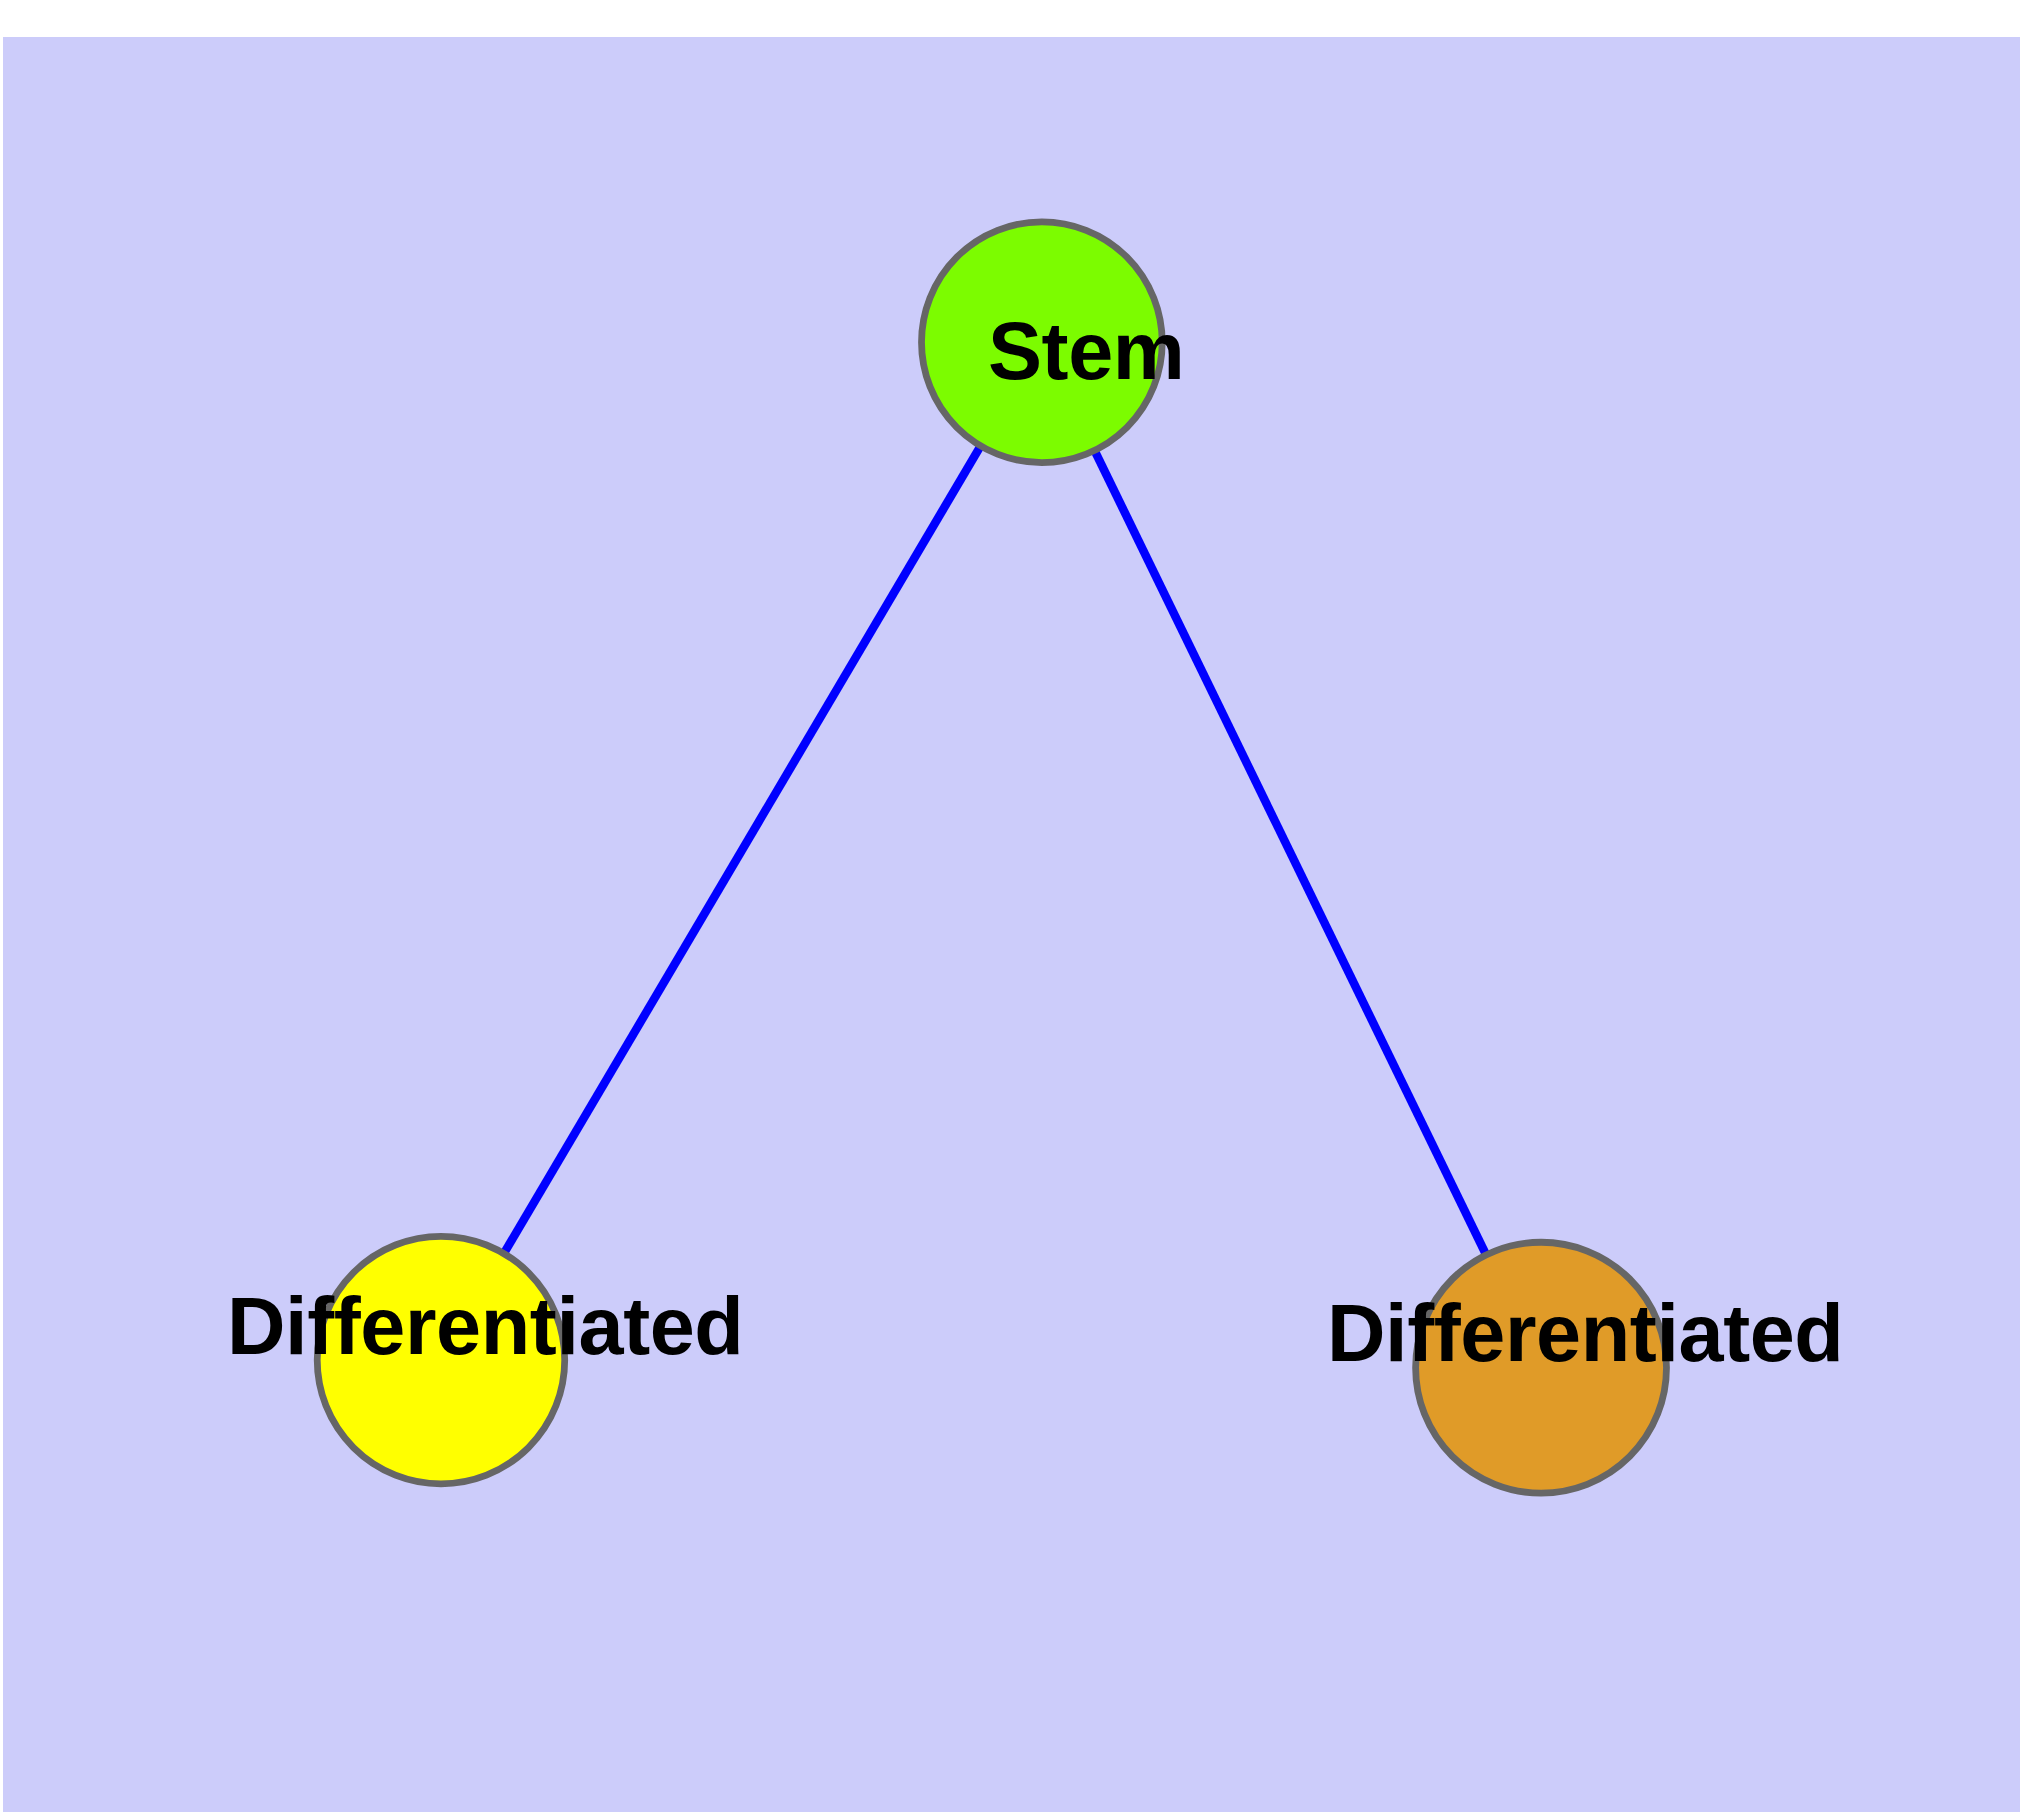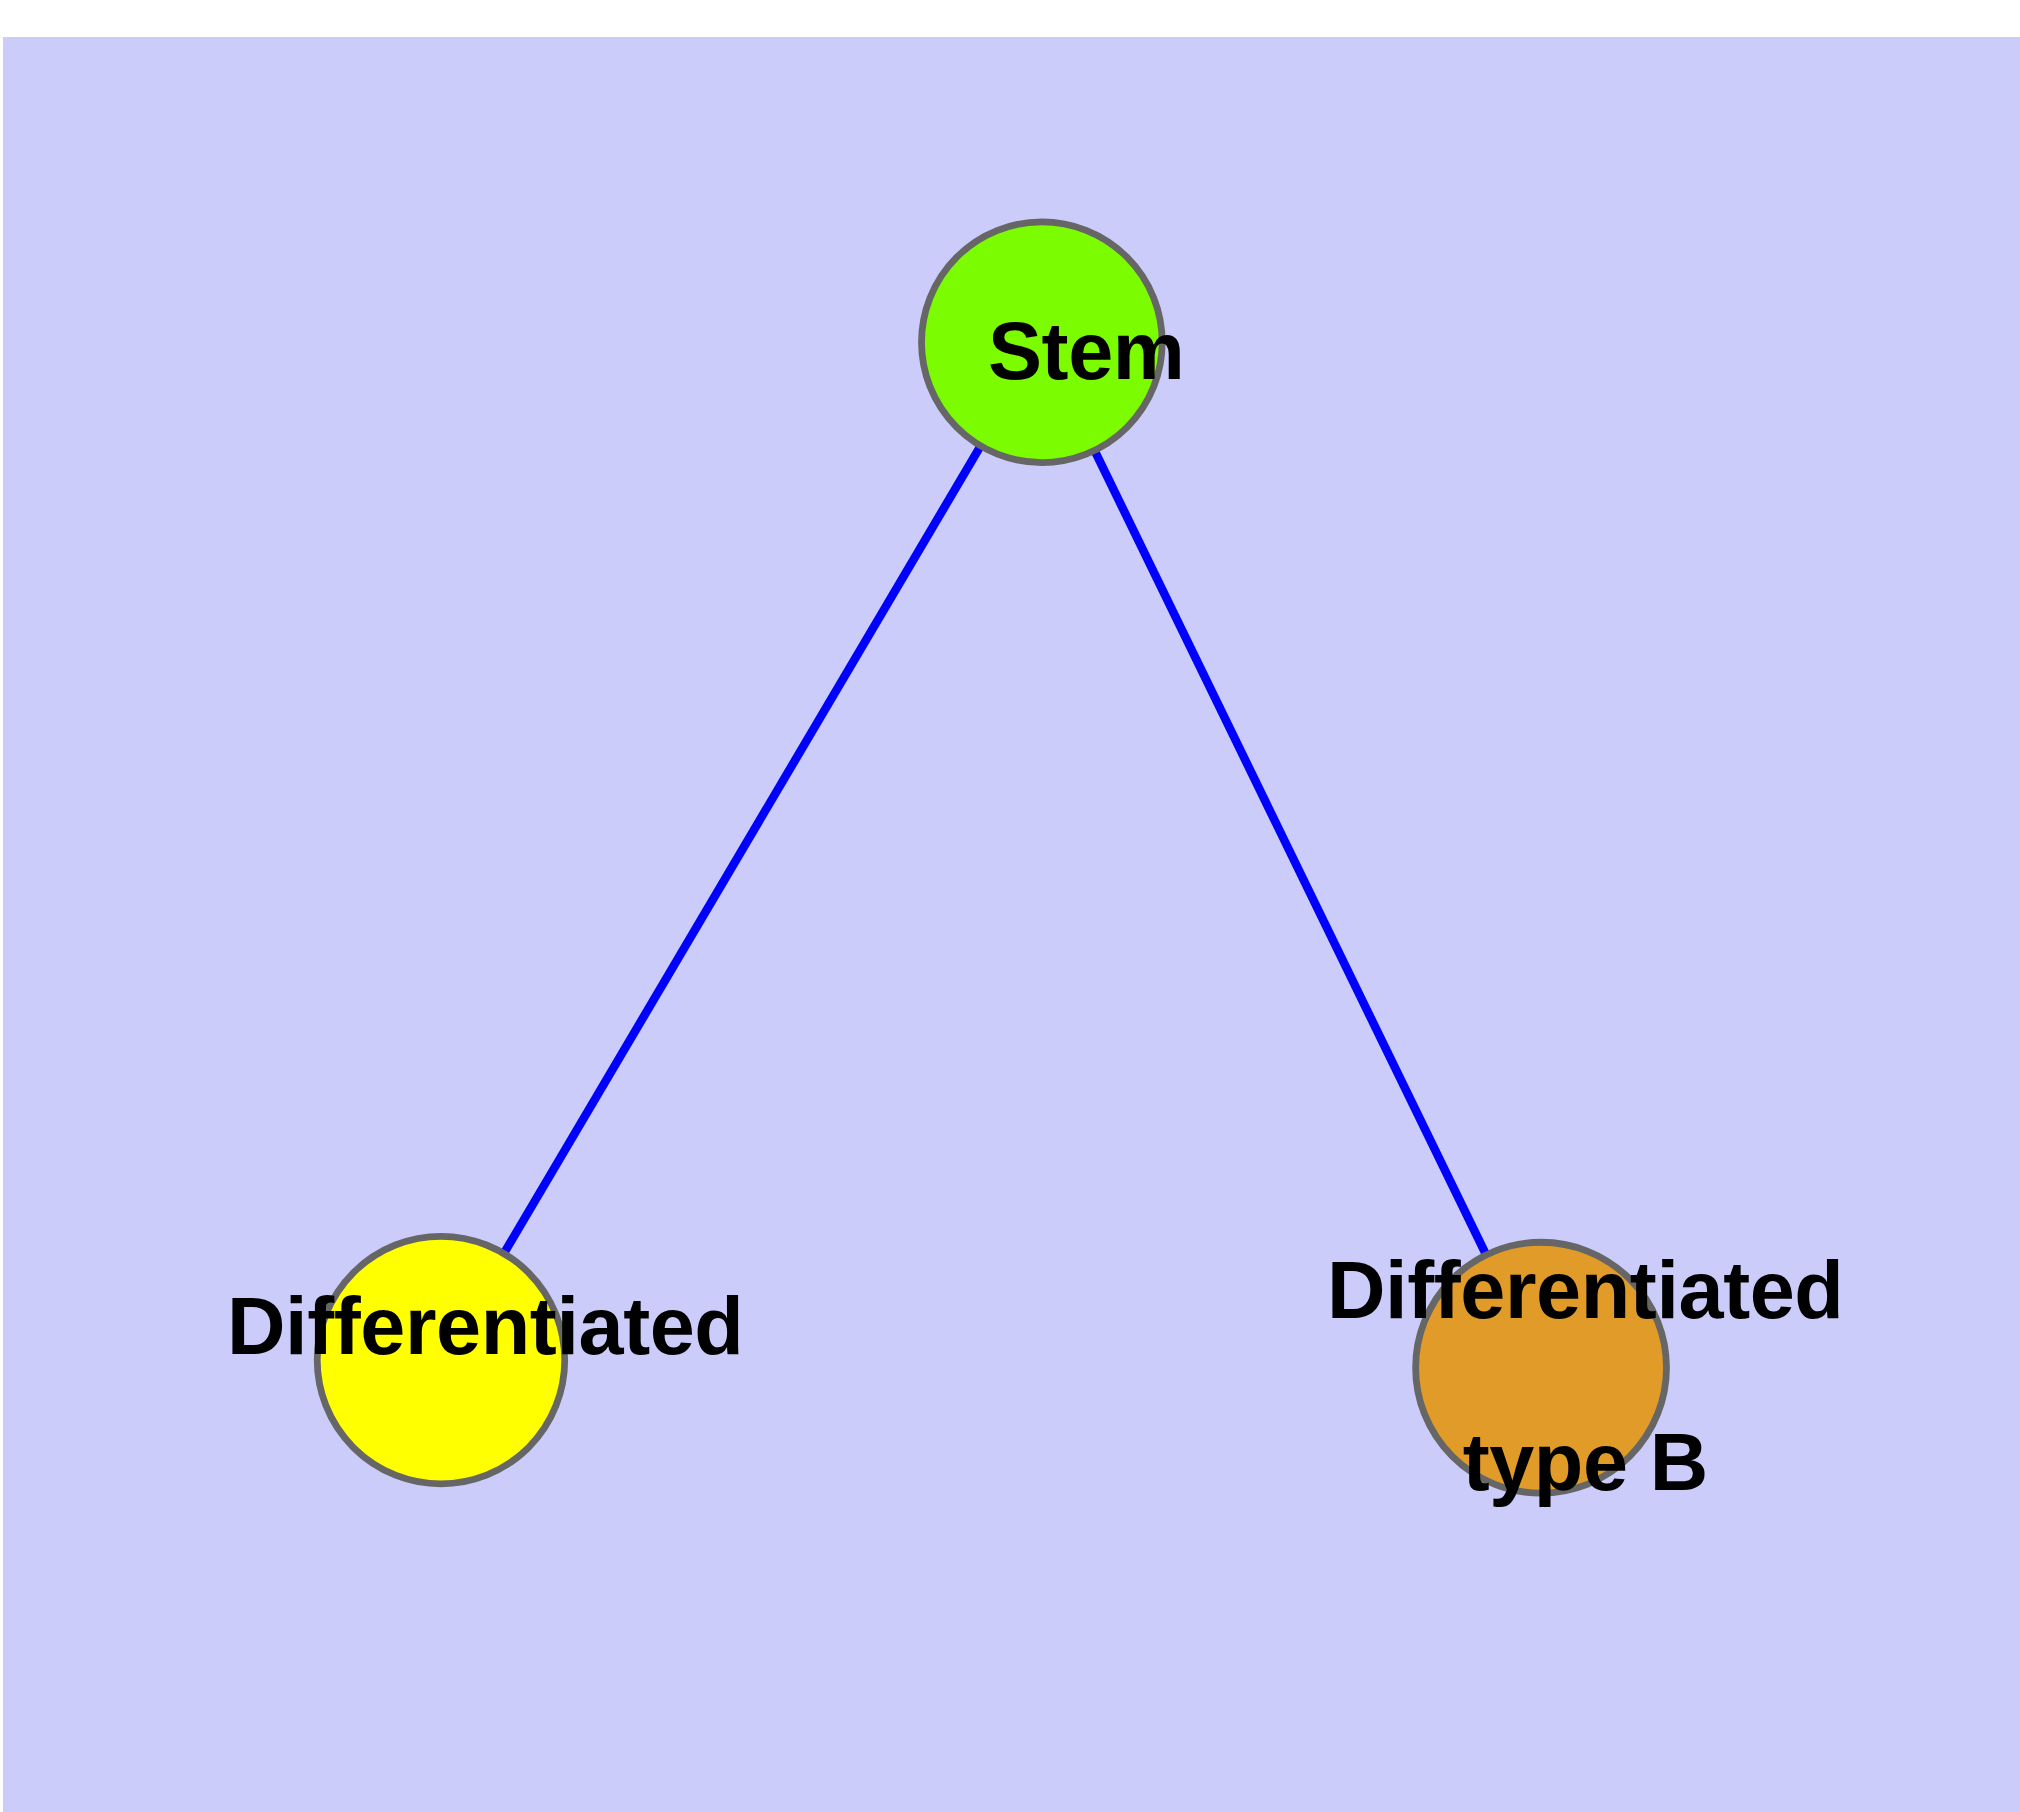--- a/index.html
+++ b/index.html
@@ -69,17 +69,16 @@
   <div class="node-label" style="left: 1042px; top: 319px; color: rgb(0, 0, 0);">
     <span>Stem</span>
   </div>
 
   <div class="node-label" style="left: 441px; top: 1337px; color: rgb(0, 0, 0);">
     <span>Differentiated</span><br>
   </div>
 
   <div class="node-label" style="left: 1541px; top: 1344px; color: rgb(0, 0, 0);">
     <span>Differentiated</span><br>
-    <span>type B</span>
   </div>
 
 </div>
 
 
 </body></html>

